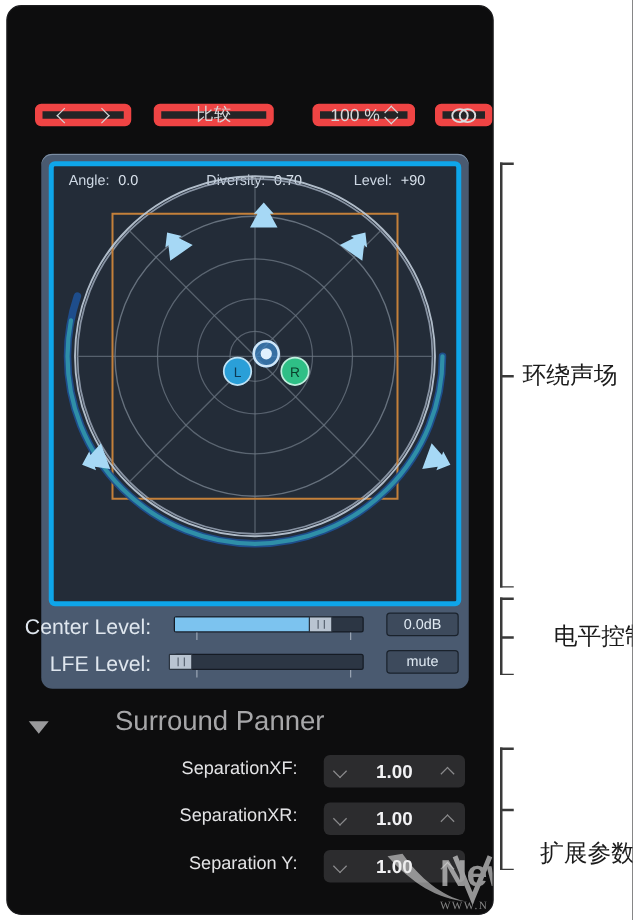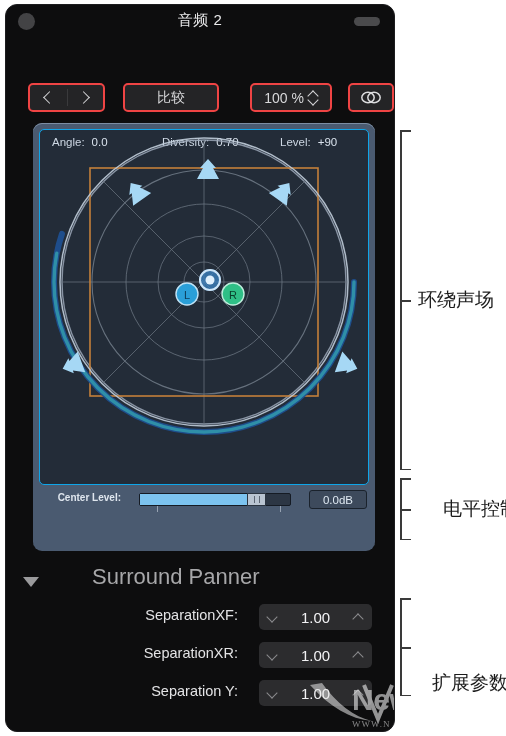--- a/index.html
+++ b/index.html
@@ -45,22 +45,22 @@
   }
   .preset-chev:before{
     content:"";position:absolute;left:0;top:0;width:8px;height:8px;
     border-right:1.6px solid #a9a9ab;border-bottom:1.6px solid #a9a9ab;
     transform:rotate(45deg);
   }
 
   
   .toolbar{position:absolute;left:22px;top:78px;width:346px;height:29px;}
   .btn{
-    position:absolute;top:0;height:29px;background:#242426;
-    border:2px solid #ef4444;border-radius:5px;box-sizing:border-box;
+    position:absolute;top:0;height:18px;background:#242426;
+    border:6px solid #ef4444;border-radius:5px;box-sizing:border-box;
     color:#d8d8da;font-size:14px;display:flex;align-items:center;justify-content:center;
   }
   .btn-prevnext{left:0;width:77px;padding:0;}
   .pn-half{flex:1;height:100%;display:flex;align-items:center;justify-content:center;position:relative;}
   .pn-half+.pn-half:before{
     content:"";position:absolute;left:0;top:4px;bottom:4px;width:1px;background:#3a3a3c;
   }
   .arrow{width:8px;height:8px;border-top:1.6px solid #d5d5d7;border-left:1.6px solid #d5d5d7;}
   .arrow.left{transform:rotate(-45deg);margin-left:3px;}
   .arrow.right{transform:rotate(135deg);margin-right:3px;}
@@ -75,40 +75,40 @@
 
   
   .field-card{
     position:absolute;left:27px;top:118px;width:342px;height:428px;
     background:#4a5a70;border-radius:9px;
     box-shadow:inset 0 1px 0 #7b8da3;
     box-sizing:border-box;padding:6px;
   }
   .field{
     position:relative;width:100%;height:356px;
-    background:#232c38;border:1px solid #0ea5e9;border-radius:5px;
+    background:#232c38;border:4px solid #0ea5e9;border-radius:5px;
     box-sizing:border-box;overflow:hidden;
   }
   .readouts{position:absolute;left:0;right:0;top:6px;height:18px;font-size:11.5px;color:#c8d3e0;}
   .ro{position:absolute;top:0;}
   .ro .k{color:#cdd7e3;}
   .ro .v{color:#d9e2ec;margin-left:7px;}
   .ro-angle{left:12px;}
   .ro-div{left:122px;}
   .ro-spr{left:240px;}
 
   .radar{position:absolute;left:50%;top:152px;transform:translate(-50%,-50%);}
 
   
   .levels{position:absolute;left:6px;right:6px;bottom:6px;height:58px;}
   .lvl-row{position:absolute;left:0;right:0;height:22px;}
   .lvl-row.r1{top:2px;}
   .lvl-row.r2{top:32px;}
   .lvl-label{
-    position:absolute;right:248px;top:3px;color:#dfe6ee;font-size:10px;white-space:nowrap;font-weight:bold;
+    position:absolute;right:248px;top:3px;color:#dfe6ee;font-size:17px;white-space:nowrap;
   }
   .track{
     position:absolute;left:100px;width:152px;top:4px;height:13px;
     background:#2c3644;border:1px solid #151b24;border-radius:2px;box-sizing:border-box;
   }
   .fill{position:absolute;left:0;top:0;bottom:0;background:#7cc3ef;}
   .thumb{
     position:absolute;top:-1px;width:19px;height:13px;background:#b9c4d1;
     border:1px solid #2b3440;box-sizing:border-box;border-radius:1px;
   }
@@ -144,21 +144,21 @@
     background:#2c2c2e;border-radius:5px;box-sizing:border-box;
     display:flex;align-items:center;justify-content:space-between;padding:0 9px;
   }
   .spin .chev{width:9px;height:9px;position:relative;}
   .spin .chev:before{
     content:"";position:absolute;left:0;top:0;width:7px;height:7px;
     border-right:1.5px solid #8b8b8d;border-bottom:1.5px solid #8b8b8d;
   }
   .spin .chev.down:before{transform:rotate(45deg);}
   .spin .chev.up:before{transform:rotate(-135deg);top:2px;}
-  .spin .sv{color:#f2f2f4;font-size:15px;}
+  .spin .sv{color:#f2f2f4;font-size:15px;font-weight:bold;}
 
   
   .anno{position:absolute;}
   .brk{position:absolute;}
   .brk .vline{position:absolute;left:0;top:0;bottom:0;width:1.5px;background:#3a3a3a;}
   .brk .top,.brk .bot{position:absolute;left:0;width:11px;height:1.5px;background:#3a3a3a;}
   .brk .top{top:0;} .brk .bot{bottom:0;}
   .brk .tick{position:absolute;left:0;width:11px;height:1.5px;background:#3a3a3a;top:50%;}
   .anno-text{
     position:absolute;color:#1b1b1b;font-size:19px;white-space:nowrap;
@@ -173,25 +173,20 @@
   }
   .wm-sub{position:absolute;left:46px;top:42px;color:#cfcfcf;font-size:9px;letter-spacing:1px;font-family:Liberation Serif, serif;}
 </style>
 </head>
 <body>
 
 <div class="root">
 
   <div class="plugin">
 
-    <div class="titlebar">
-      <div class="tb-dot"></div>
-      <div class="tb-title">音频 2</div>
-      <div class="tb-pill"></div>
-    </div>
 
 
     <div class="toolbar">
       <div class="btn btn-prevnext">
         <div class="pn-half">
           <span class="arrow left"></span>
         </div>
         <div class="pn-half">
           <span class="arrow right"></span>
         </div>
@@ -304,20 +299,32 @@
             <div class="fill" id="fill0" style="width: 78%;"></div>
             <div class="thumb" id="thumb0" style="left: calc(78% - 10px);"></div>
           </div>
           <div class="ticks">
             <span style="left:12%"></span>
               <span style="left:93%"></span>
           </div>
           <div class="valbox">0.0dB</div>
         </div>
 
+        <div class="lvl-row r2">
+          <div class="lvl-label">LFE Level:</div>
+          <div class="track">
+            <div class="fill" id="fill1" style="width: 0%;"></div>
+            <div class="thumb" id="thumb1" style="left: calc(3% - 10px);"></div>
+          </div>
+          <div class="ticks">
+            <span style="left:12%"></span>
+              <span style="left:93%"></span>
+          </div>
+          <div class="valbox">mute</div>
+        </div>
       </div>
     </div>
 
     <div class="sect">
       <div class="disclosure"></div>
       <div class="sect-title">Surround Panner</div>
 
       <div class="prow p1">
         <div class="plabel">SeparationXF:</div>
         <div class="spin">

